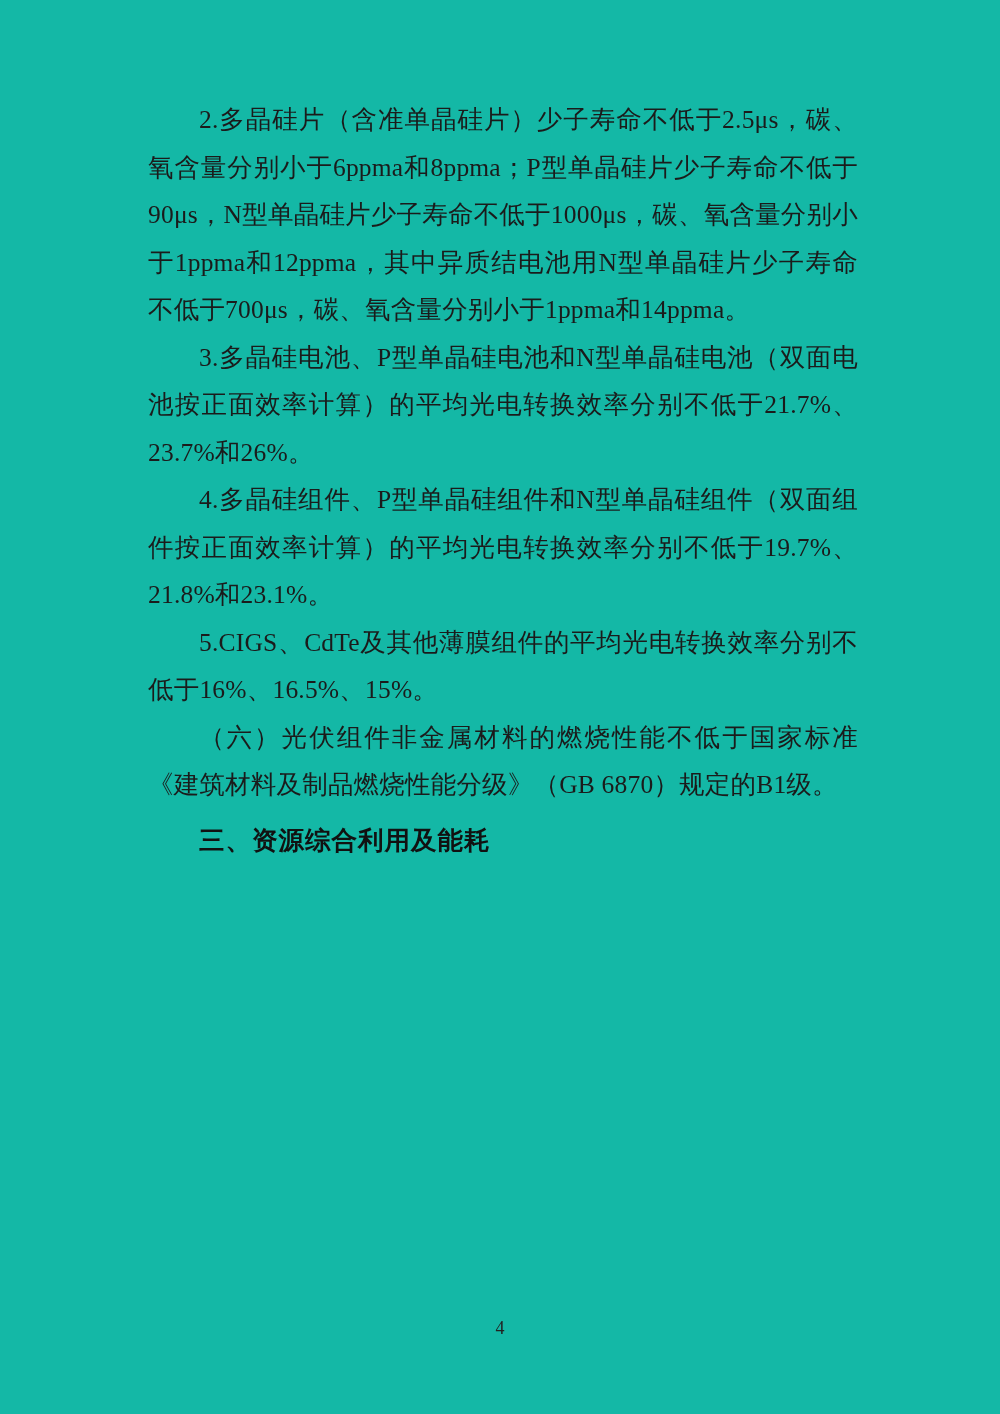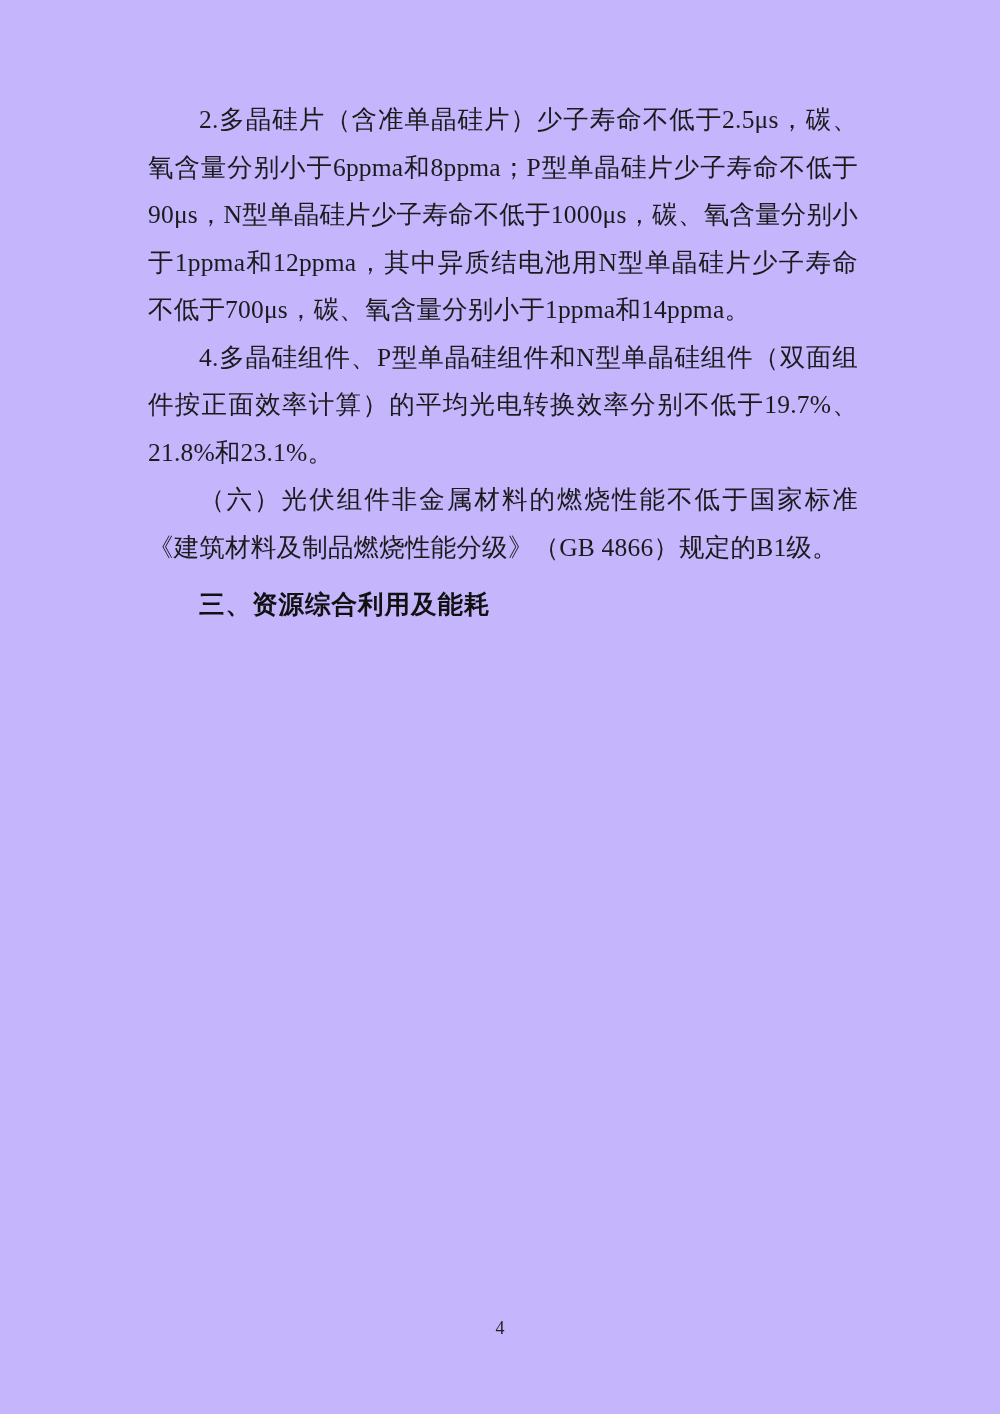--- a/index.html
+++ b/index.html
@@ -4,21 +4,21 @@
 <style>
   html, body {
     margin: 0;
     padding: 0;
     background: #e8e8e6;
   }
   .page {
     position: relative;
     width: 1000px;
     height: 1414px;
-    background: #c4b5fd;
+    background: #14b8a6;
     margin: 0 auto;
     overflow: hidden;
     box-sizing: border-box;
   }
   .content {
     position: absolute;
     left: 148px;
     top: 96px;
     width: 710px;
   }
@@ -29,21 +29,21 @@
     color: #1b1b1b;
     text-align: justify;
     text-justify: inter-ideograph;
     margin: 0 0 0 0;
     letter-spacing: 0.2px;
   }
   .para.indent {
     text-indent: 2em;
   }
   .heading {
-    font-family: Liberation Serif, serif;
+    font-family: Liberation Mono, monospace;
     font-size: 25.5px;
     line-height: 47.5px;
     color: #111;
     font-weight: bold;
     text-indent: 2em;
     letter-spacing: 1px;
     margin-top: 10px;
   }
   .page-number {
     position: absolute;
@@ -56,20 +56,22 @@
     color: #222;
   }
 </style>
 </head>
 <body>
 
 <div class="page">
   <div class="content">
 
     <p class="para indent">2.多晶硅片（含准单晶硅片）少子寿命不低于2.5μs，碳、氧含量分别小于6ppma和8ppma；P型单晶硅片少子寿命不低于90μs，N型单晶硅片少子寿命不低于1000μs，碳、氧含量分别小于1ppma和12ppma，其中异质结电池用N型单晶硅片少子寿命不低于700μs，碳、氧含量分别小于1ppma和14ppma。</p>
+    <p class="para indent">3.多晶硅电池、P型单晶硅电池和N型单晶硅电池（双面电池按正面效率计算）的平均光电转换效率分别不低于21.7%、23.7%和26%。</p>
     <p class="para indent">4.多晶硅组件、P型单晶硅组件和N型单晶硅组件（双面组件按正面效率计算）的平均光电转换效率分别不低于19.7%、21.8%和23.1%。</p>
-    <p class="para indent">（六）光伏组件非金属材料的燃烧性能不低于国家标准《建筑材料及制品燃烧性能分级》（GB 4866）规定的B1级。</p>
+    <p class="para indent">5.CIGS、CdTe及其他薄膜组件的平均光电转换效率分别不低于16%、16.5%、15%。</p>
+    <p class="para indent">（六）光伏组件非金属材料的燃烧性能不低于国家标准《建筑材料及制品燃烧性能分级》（GB 6870）规定的B1级。</p>
     <p class="para heading">三、资源综合利用及能耗</p>
 
   </div>
 
   <div class="page-number">4</div>
 </div>
 
 </body></html>

